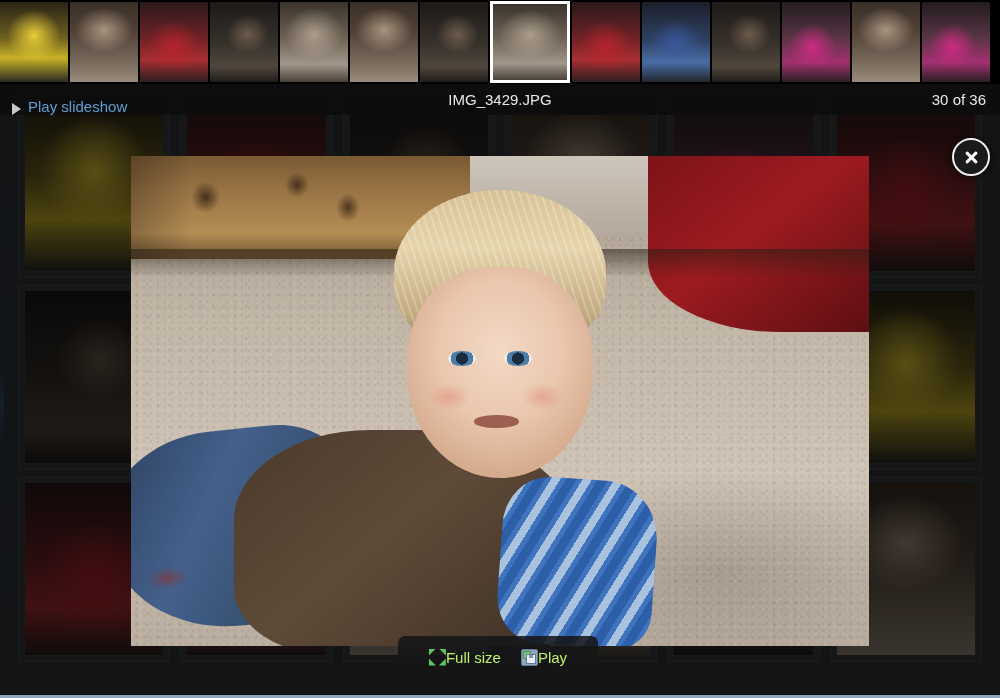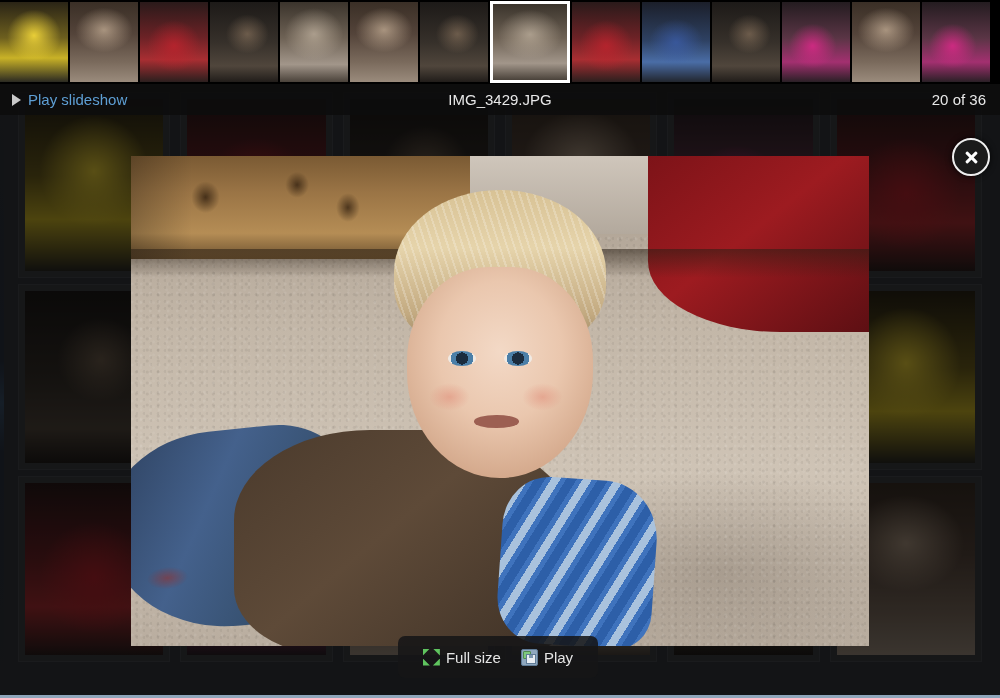--- a/index.html
+++ b/index.html
@@ -141,21 +141,21 @@
     left: 0; top: 84px;
     width: 1000px; height: 31px;
     background: rgba(12,12,13,.88);
     z-index: 32;
   }
   .play-slideshow {
     position: absolute;
     left: 12px; top: 0;
     height: 31px;
     display: flex;
-    align-items: center;
+    align-items: flex-end;
     gap: 7px;
     color: #5e9fd4;
     font-size: 15px;
     cursor: pointer;
   }
   .tri {
     width: 0; height: 0;
     border-left: 9px solid #c9c9c9;
     border-top: 6px solid transparent;
     border-bottom: 6px solid transparent;
@@ -359,22 +359,21 @@
     border-radius: 7px;
     display: flex;
     align-items: center;
     justify-content: center;
     gap: 20px;
     z-index: 42;
   }
   .tbtn {
     display: flex;
     align-items: center;
-    gap: 6px;
-    color: #e5e5e5;
+    color: #bef264;
     font-size: 15px;
     cursor: pointer;
     white-space: nowrap;
   }
   .ic-fullsize {
     position: relative;
     width: 17px; height: 17px;
     flex: 0 0 auto;
   }
   .ic-fullsize i {
@@ -540,21 +539,21 @@
         <div class="inner ph-pink"></div>
       </div>
     </div>
 
   <div class="headerbar">
     <div class="play-slideshow">
       <span class="tri"></span>
       <span>Play slideshow</span>
     </div>
     <div class="file-title">IMG_3429.JPG</div>
-    <div class="counter">20 of 36</div>
+    <div class="counter">30 of 36</div>
   </div>
 
   <div class="lightbox">
     <div class="mainphoto">
       <div class="mp-carpet"></div>
       <div class="mp-wood"></div>
       <div class="mp-wall"></div>
       <div class="mp-sofa"></div>
       <div class="mp-shadowline"></div>
       <div class="mp-jeans"></div>

